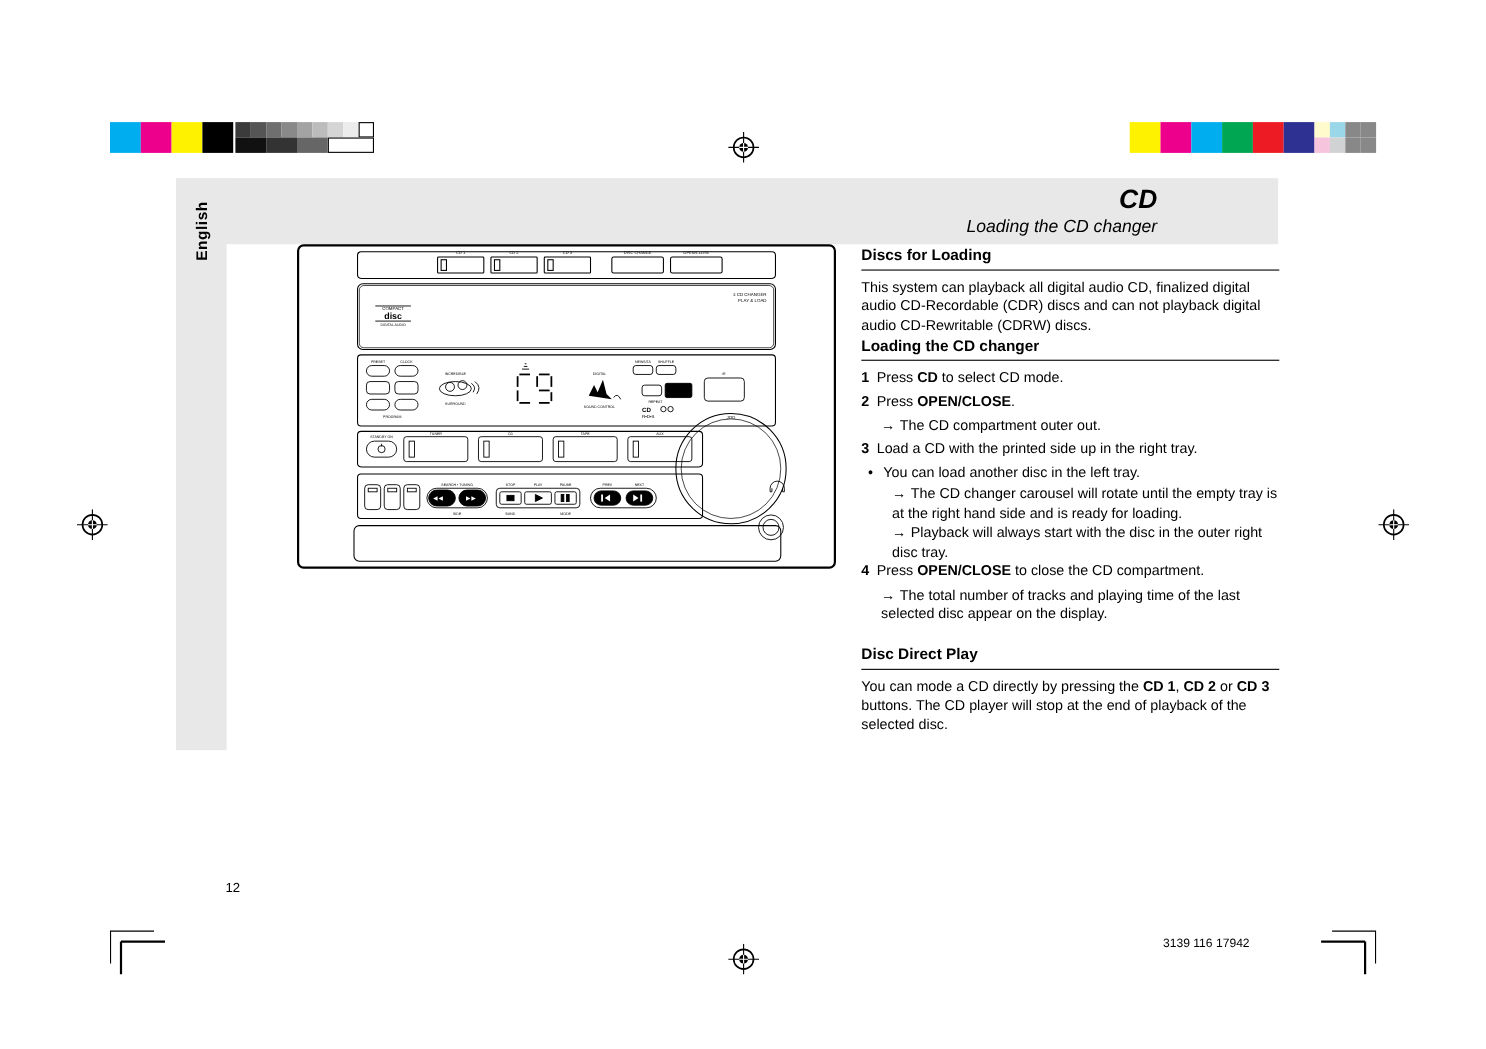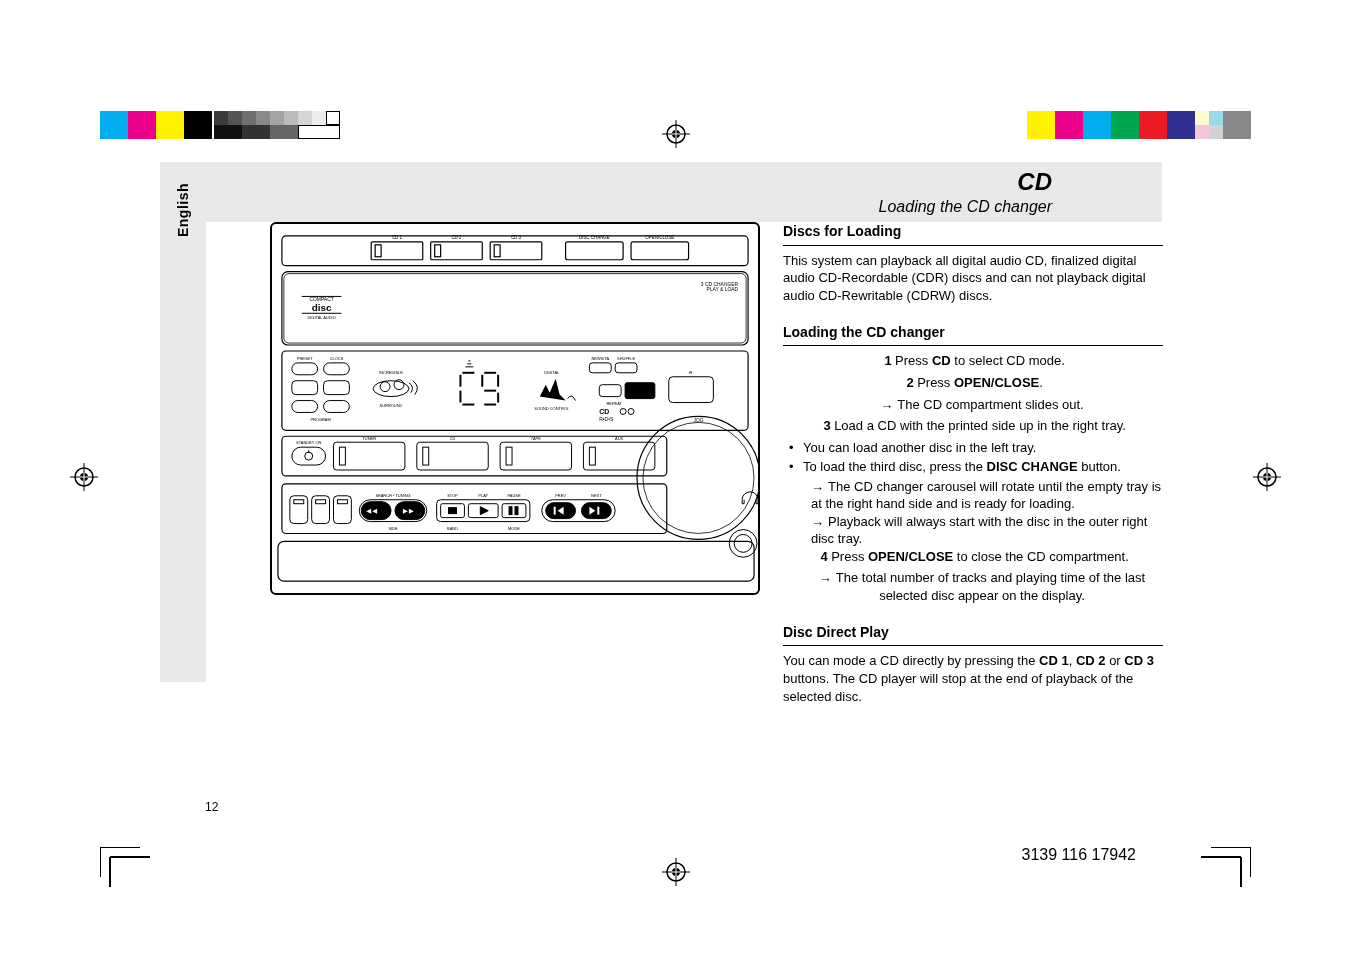--- a/index.html
+++ b/index.html
@@ -67,59 +67,59 @@
     white-space: nowrap;
     letter-spacing: 0.5px;
   }
 
   
   .diagram-box {
     position: absolute;
     top: 222px;
     left: 270px;
     width: 490px;
-    height: 373px;
+    height: 295px;
     border: 2px solid #000;
     border-radius: 6px;
   }
   .diagram-box svg { width: 100%; height: 100%; }
 
   
   .right-col {
     position: absolute;
     top: 222px;
     left: 783px;
     width: 380px;
     font-size: 13px;
     line-height: 1.35;
   }
   .sec-title { font-weight: bold; font-size: 14px; margin-bottom: 4px; }
   .rule { border-top: 1px solid #000; margin-bottom: 6px; }
-  .step { margin-bottom: 4px; padding-left: 18px; text-align: center; }
+  .step { margin-bottom: 4px; padding-left: 18px; }
   .step .num { display: inline-block; width: 14px; margin-left: -18px; font-weight: bold; }
   .arrow::before { content: "→"; margin-right: 4px; }
   .bullet { margin-left: 10px; padding-left: 10px; position: relative; margin-bottom: 2px; }
   .bullet::before { content: "•"; position: absolute; left: -4px; }
   .sub { margin-left: 28px; }
   .dash { margin-left: 0; padding-left: 14px; position: relative; }
   .dash::before { content: "–"; position: absolute; left: 0; }
   .bold { font-weight: bold; }
 
   .page-num {
     position: absolute;
     bottom: 140px;
     left: 205px;
     font-size: 12px;
   }
 
   .doc-code {
     position: absolute;
     bottom: 90px;
     right: 215px;
-    font-size: 16px;
+    font-size: 11px;
   }
 
   
   .colorbar-left { position:absolute; top:111px; left:100px; display:flex; }
   .colorbar-right { position:absolute; top:111px; right:100px; display:flex; }
   .bracket-left { position:absolute; bottom:63px; left:100px; }
   .bracket-right { position:absolute; bottom:63px; right:100px; }
 
 </style>
 </head>
@@ -427,31 +427,30 @@
   <text x="244" y="302" font-size="4" text-anchor="middle">MODE</text>
   <text x="122" y="302" font-size="4" text-anchor="middle">SIDE</text>
 
   <rect x="6" y="314" width="480" height="40" rx="6" stroke="#000" fill="none" stroke-width="1.2"></rect>
 </svg>
 </div>
 
 <div class="right-col">
   <div class="sec-title">Discs for Loading</div>
   <div class="rule"></div>
-  <p style="margin-bottom:18px">This system can playback all digital audio CD, finalized digital audio CD-Recordable (CDR) discs and can not playback digital audio CD-Rewritable (CDRW) discs.</p>
+  <p style="">This system can playback all digital audio CD, finalized digital audio CD-Recordable (CDR) discs and can not playback digital audio CD-Rewritable (CDRW) discs.</p>
 
   <div class="sec-title">Loading the CD changer</div>
   <div class="rule"></div>
 
   <div class="step"><span class="num">1</span><span>Press </span><span class="bold">CD</span><span> to select CD mode.</span></div>
   <div class="step"><span class="num">2</span><span>Press </span><span class="bold">OPEN/CLOSE</span><span>.</span></div>
-  <div class="step arrow">The CD compartment slides out.</div>
+  <div class="step arrow">The CD compartment outer out.</div>
   <div class="step"><span class="num">3</span><span>Load a CD with the printed side up in the right tray.</span></div>
   <div class="bullet">You can load another disc in the left tray.</div>
-  <div class="bullet"><span>To load the third disc, press the </span><span class="bold">DISC CHANGE</span><span> button.</span></div>
   <div class="sub arrow">The CD changer carousel will rotate until the empty tray is at the right hand side and is ready for loading.</div>
   <div class="sub arrow">Playback will always start with the disc in the outer right disc tray.</div>
   <div class="step"><span class="num">4</span><span>Press </span><span class="bold">OPEN/CLOSE</span><span> to close the CD compartment.</span></div>
   <div class="step arrow" style="margin-bottom:18px">The total number of tracks and playing time of the last selected disc appear on the display.</div>
 
   <div class="sec-title">Disc Direct Play</div>
   <div class="rule"></div>
   <p style="margin-bottom:8px">
     <span>You can mode a CD directly by pressing the </span><span class="bold">CD 1</span><span>, </span><span class="bold">CD 2</span><span> or </span><span class="bold">CD 3</span><span> buttons. The CD player will stop at the end of playback of the selected disc.</span>
   </p>

